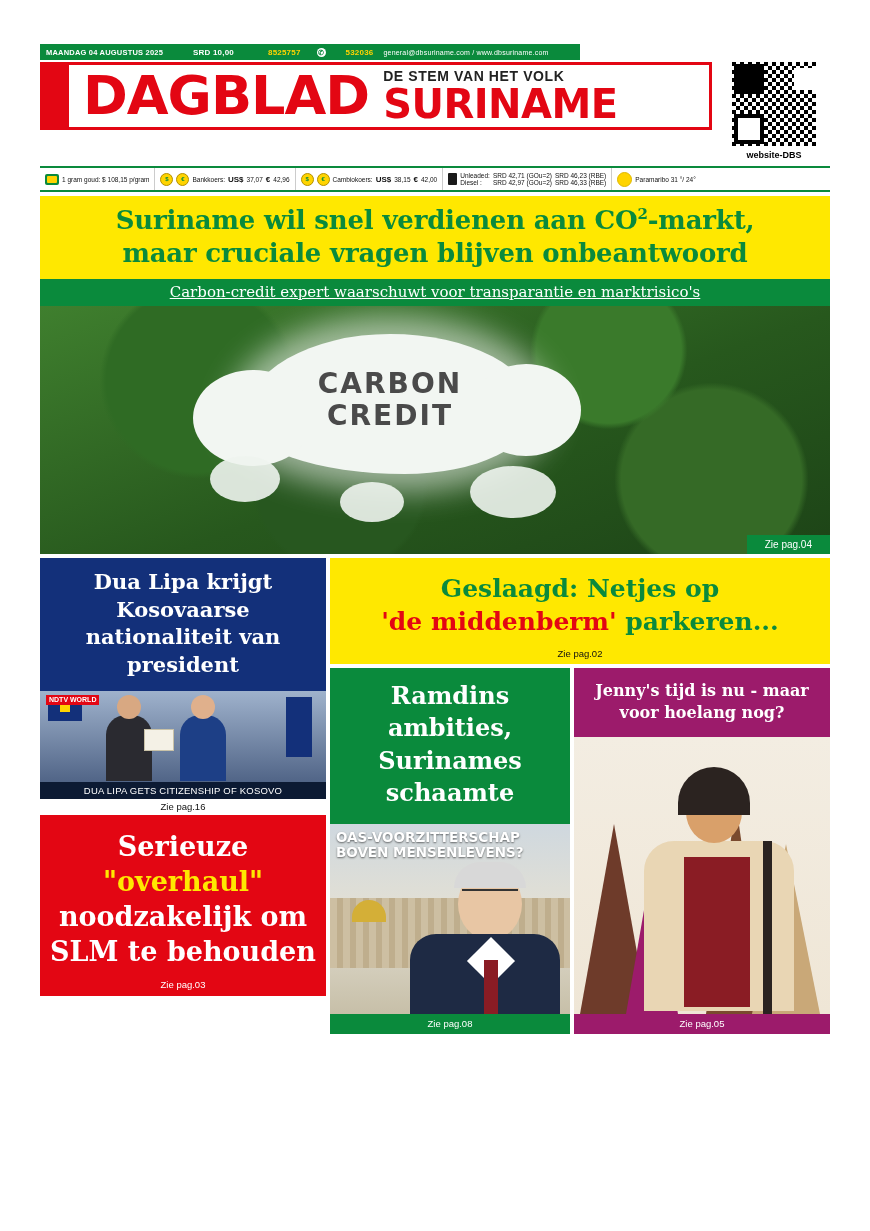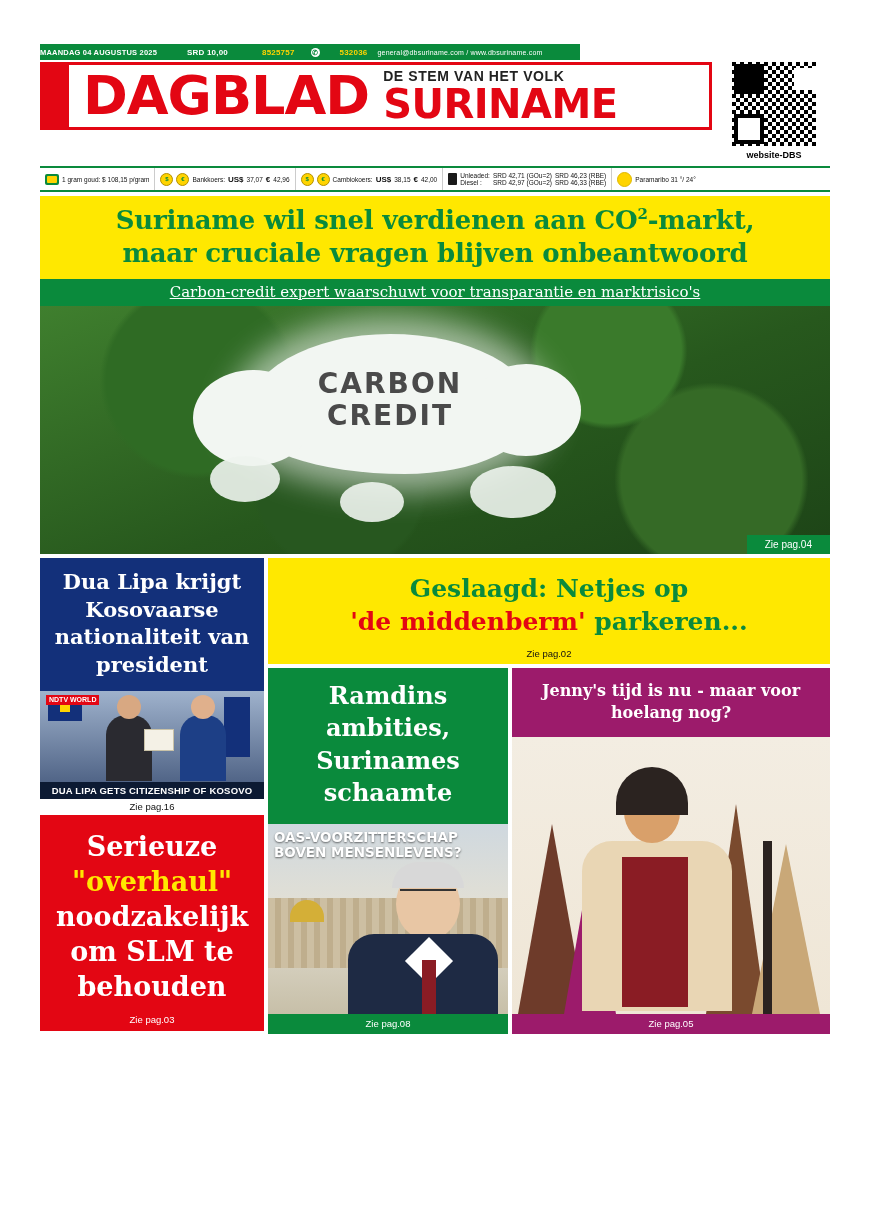--- a/index.html
+++ b/index.html
@@ -24,21 +24,21 @@
 
   
   .topbar {
     display: flex;
     align-items: center;
     background: #0a8a3c;
     color: #ffffff;
     height: 16px;
     font-size: 8px;
     font-weight: bold;
-    padding: 0 0;
+    padding: 0 6px;
     box-sizing: border-box;
     letter-spacing: .2px;
     width: 540px;
   }
   .topbar .date { font-size: 7.5px; }
   .topbar .price { margin-left: 30px; font-size: 8px; }
   .topbar .phone1 { margin-left: 34px; color: #ffd400; font-size: 8px; }
   .topbar .wa {
     margin-left: 16px;
     display: flex;
@@ -265,21 +265,21 @@
     font-size: 10px;
     padding: 4px 18px;
   }
 
   
   .grid {
     display: flex;
     gap: 4px;
     margin-top: 4px;
   }
-  .col-left { width: 224px; }
+  .col-left { width: 286px; }
   .col-rest { flex: 1; display: flex; flex-direction: column; gap: 4px; }
 
   .box-duaLipa {
     background: #13307a;
     color: #ffffff;
     text-align: center;
     font-family: "DejaVu Serif", serif;
     font-weight: bold;
     font-size: 21px;
     line-height: 1.32;
@@ -307,21 +307,21 @@
     position:absolute;bottom:18px;width:46px;height:66px;border-radius:20px 20px 0 0;
   }
   .dl-person-a { left:66px; background:#2a2a30; }
   .dl-person-a::before{content:"";position:absolute;left:11px;top:-20px;width:24px;height:24px;border-radius:50%;background:#d8a882;}
   .dl-person-b { left:140px; background:#1d3f86; }
   .dl-person-b::before{content:"";position:absolute;left:11px;top:-20px;width:24px;height:24px;border-radius:50%;background:#e0b08c;}
   .dl-paper{position:absolute;left:104px;bottom:48px;width:28px;height:20px;background:#f4f1e6;border:1px solid #c9c2a8;}
   .dl-flag2{position:absolute;right:14px;top:6px;width:26px;height:60px;background:#13307a;}
   .dl-caption {
     position:absolute;left:0;right:0;bottom:0;
-    background:#0c1a33;color:#ffffff;font-size:9.5px;font-weight:bold;
+    background:#0c1a33;color:#ffffff;font-size:9.5px;font-weight:normal;
     text-align:center;padding:3px 2px;letter-spacing:.2px;
   }
   .ref-line {
     text-align: center;
     font-size: 9.5px;
     color: #111111;
     padding: 2px 0 3px 0;
     background: #ffffff;
   }
 

